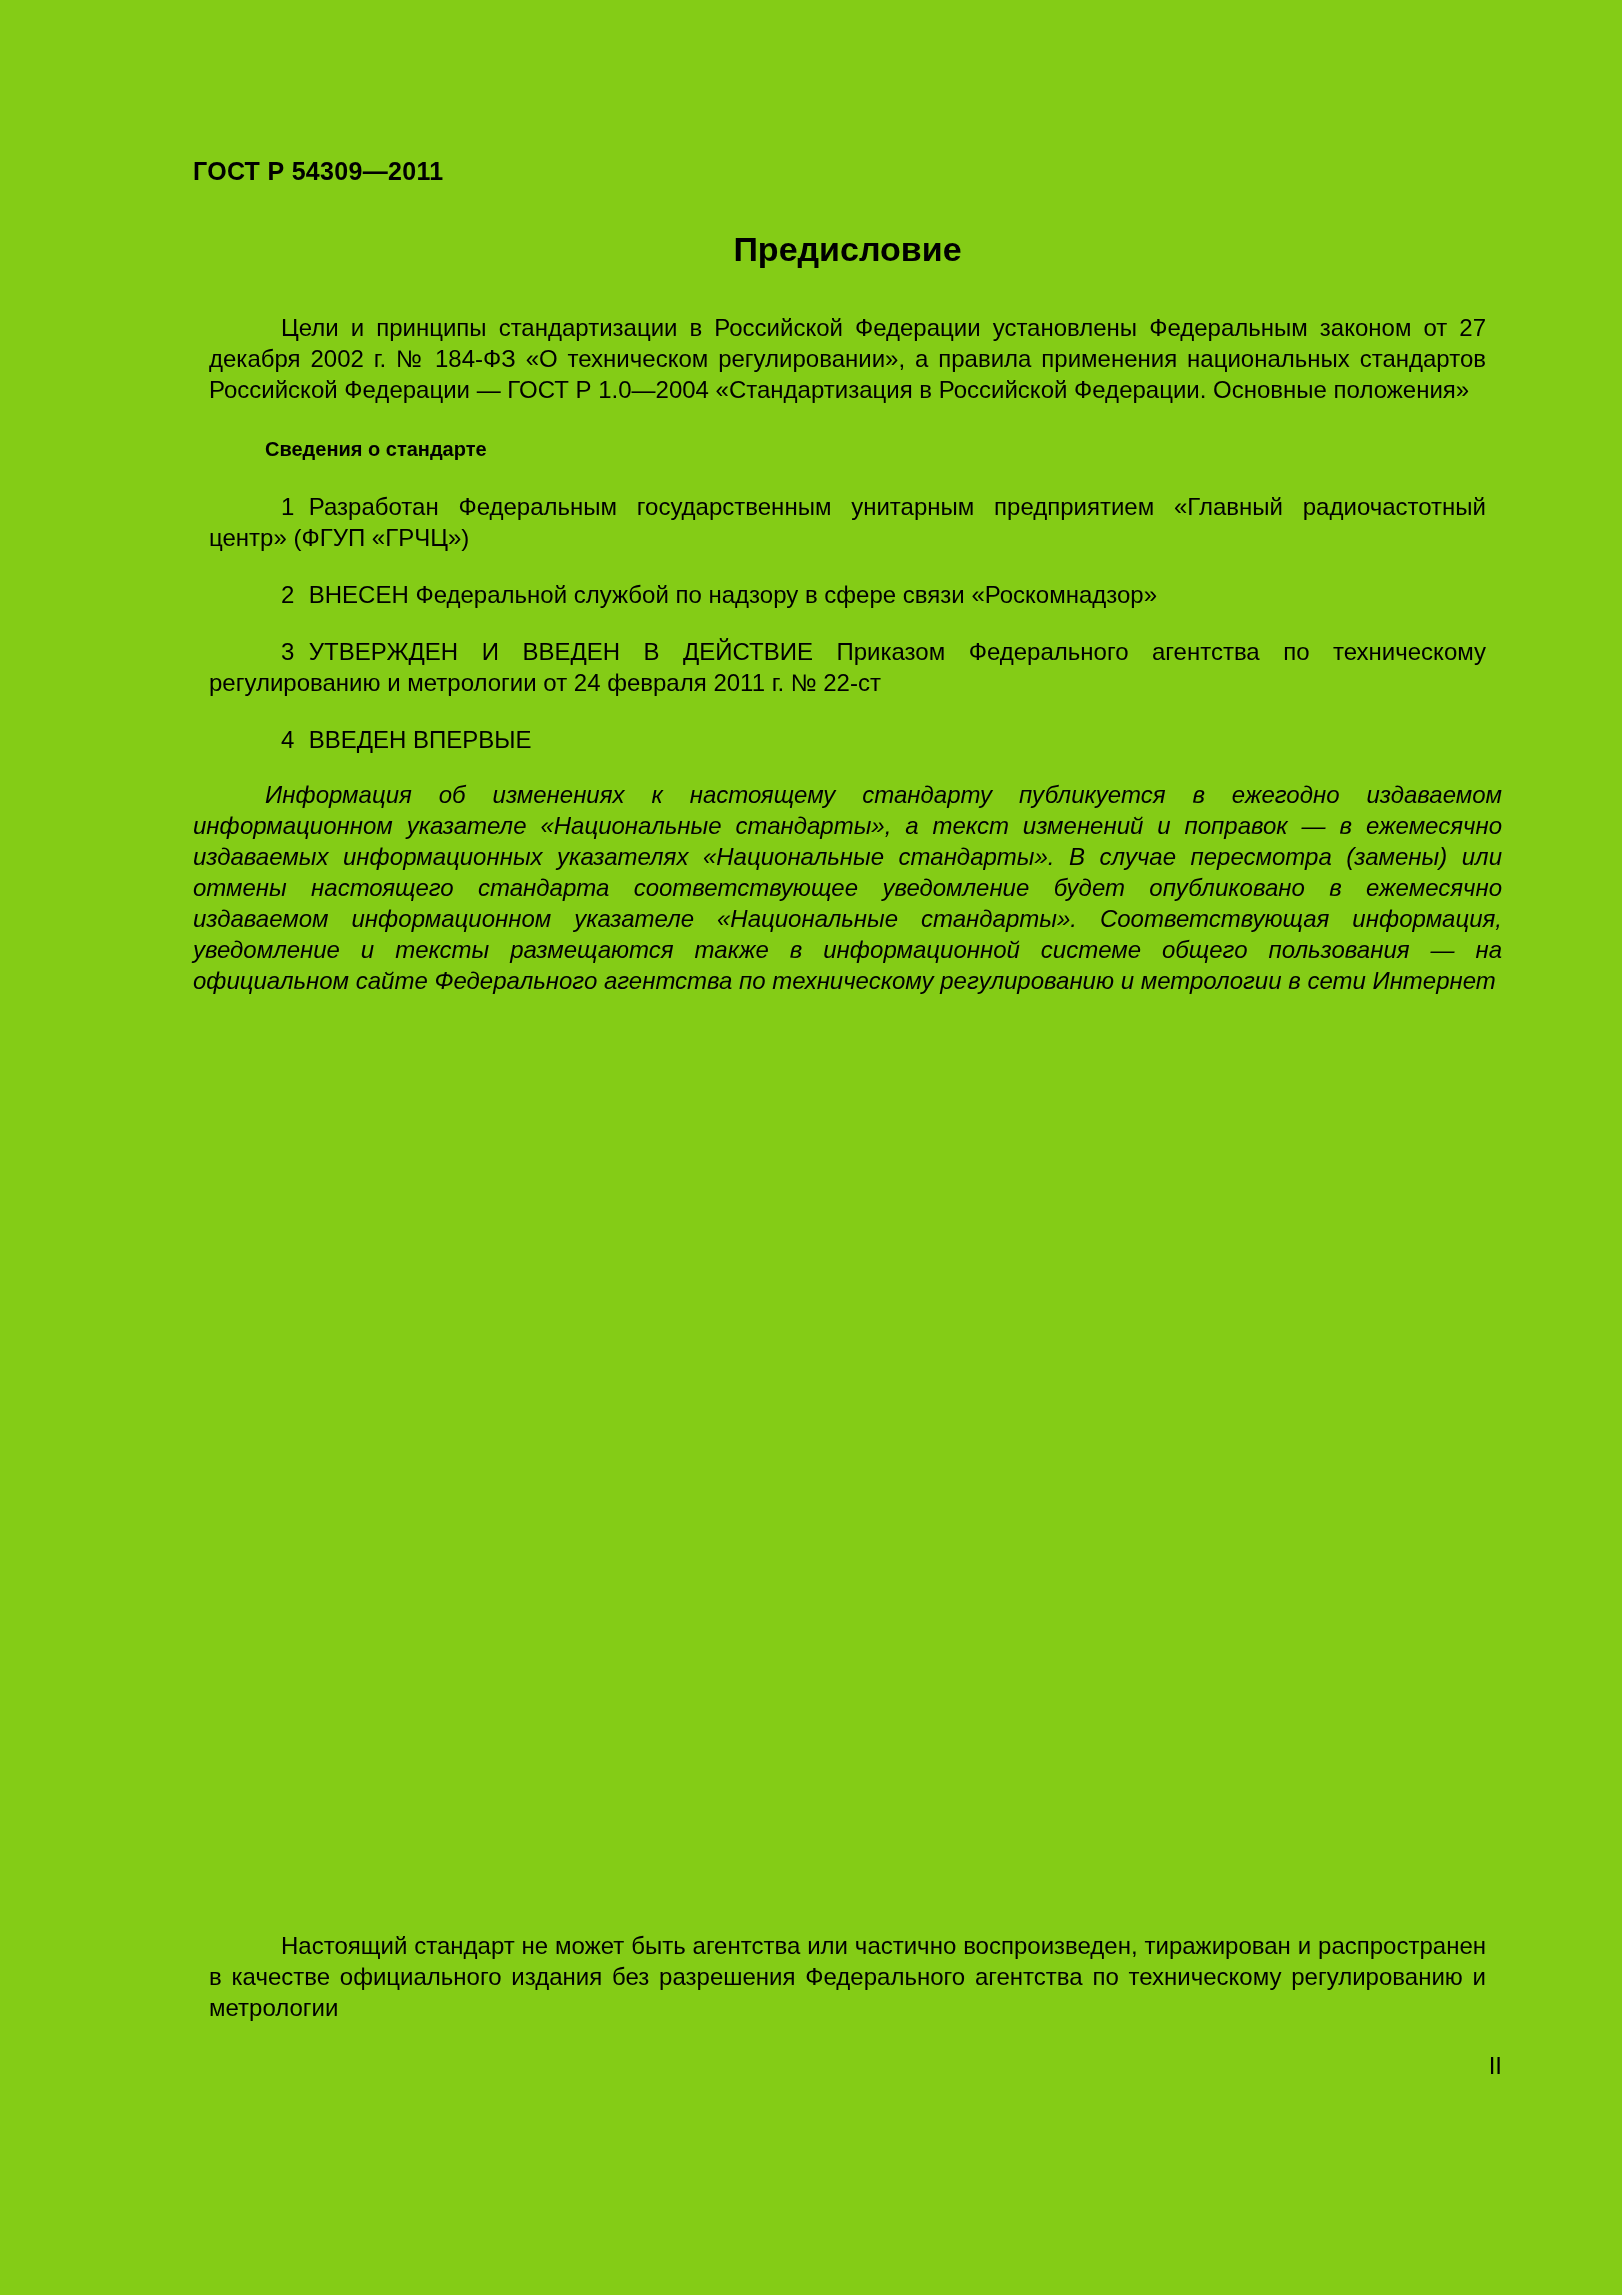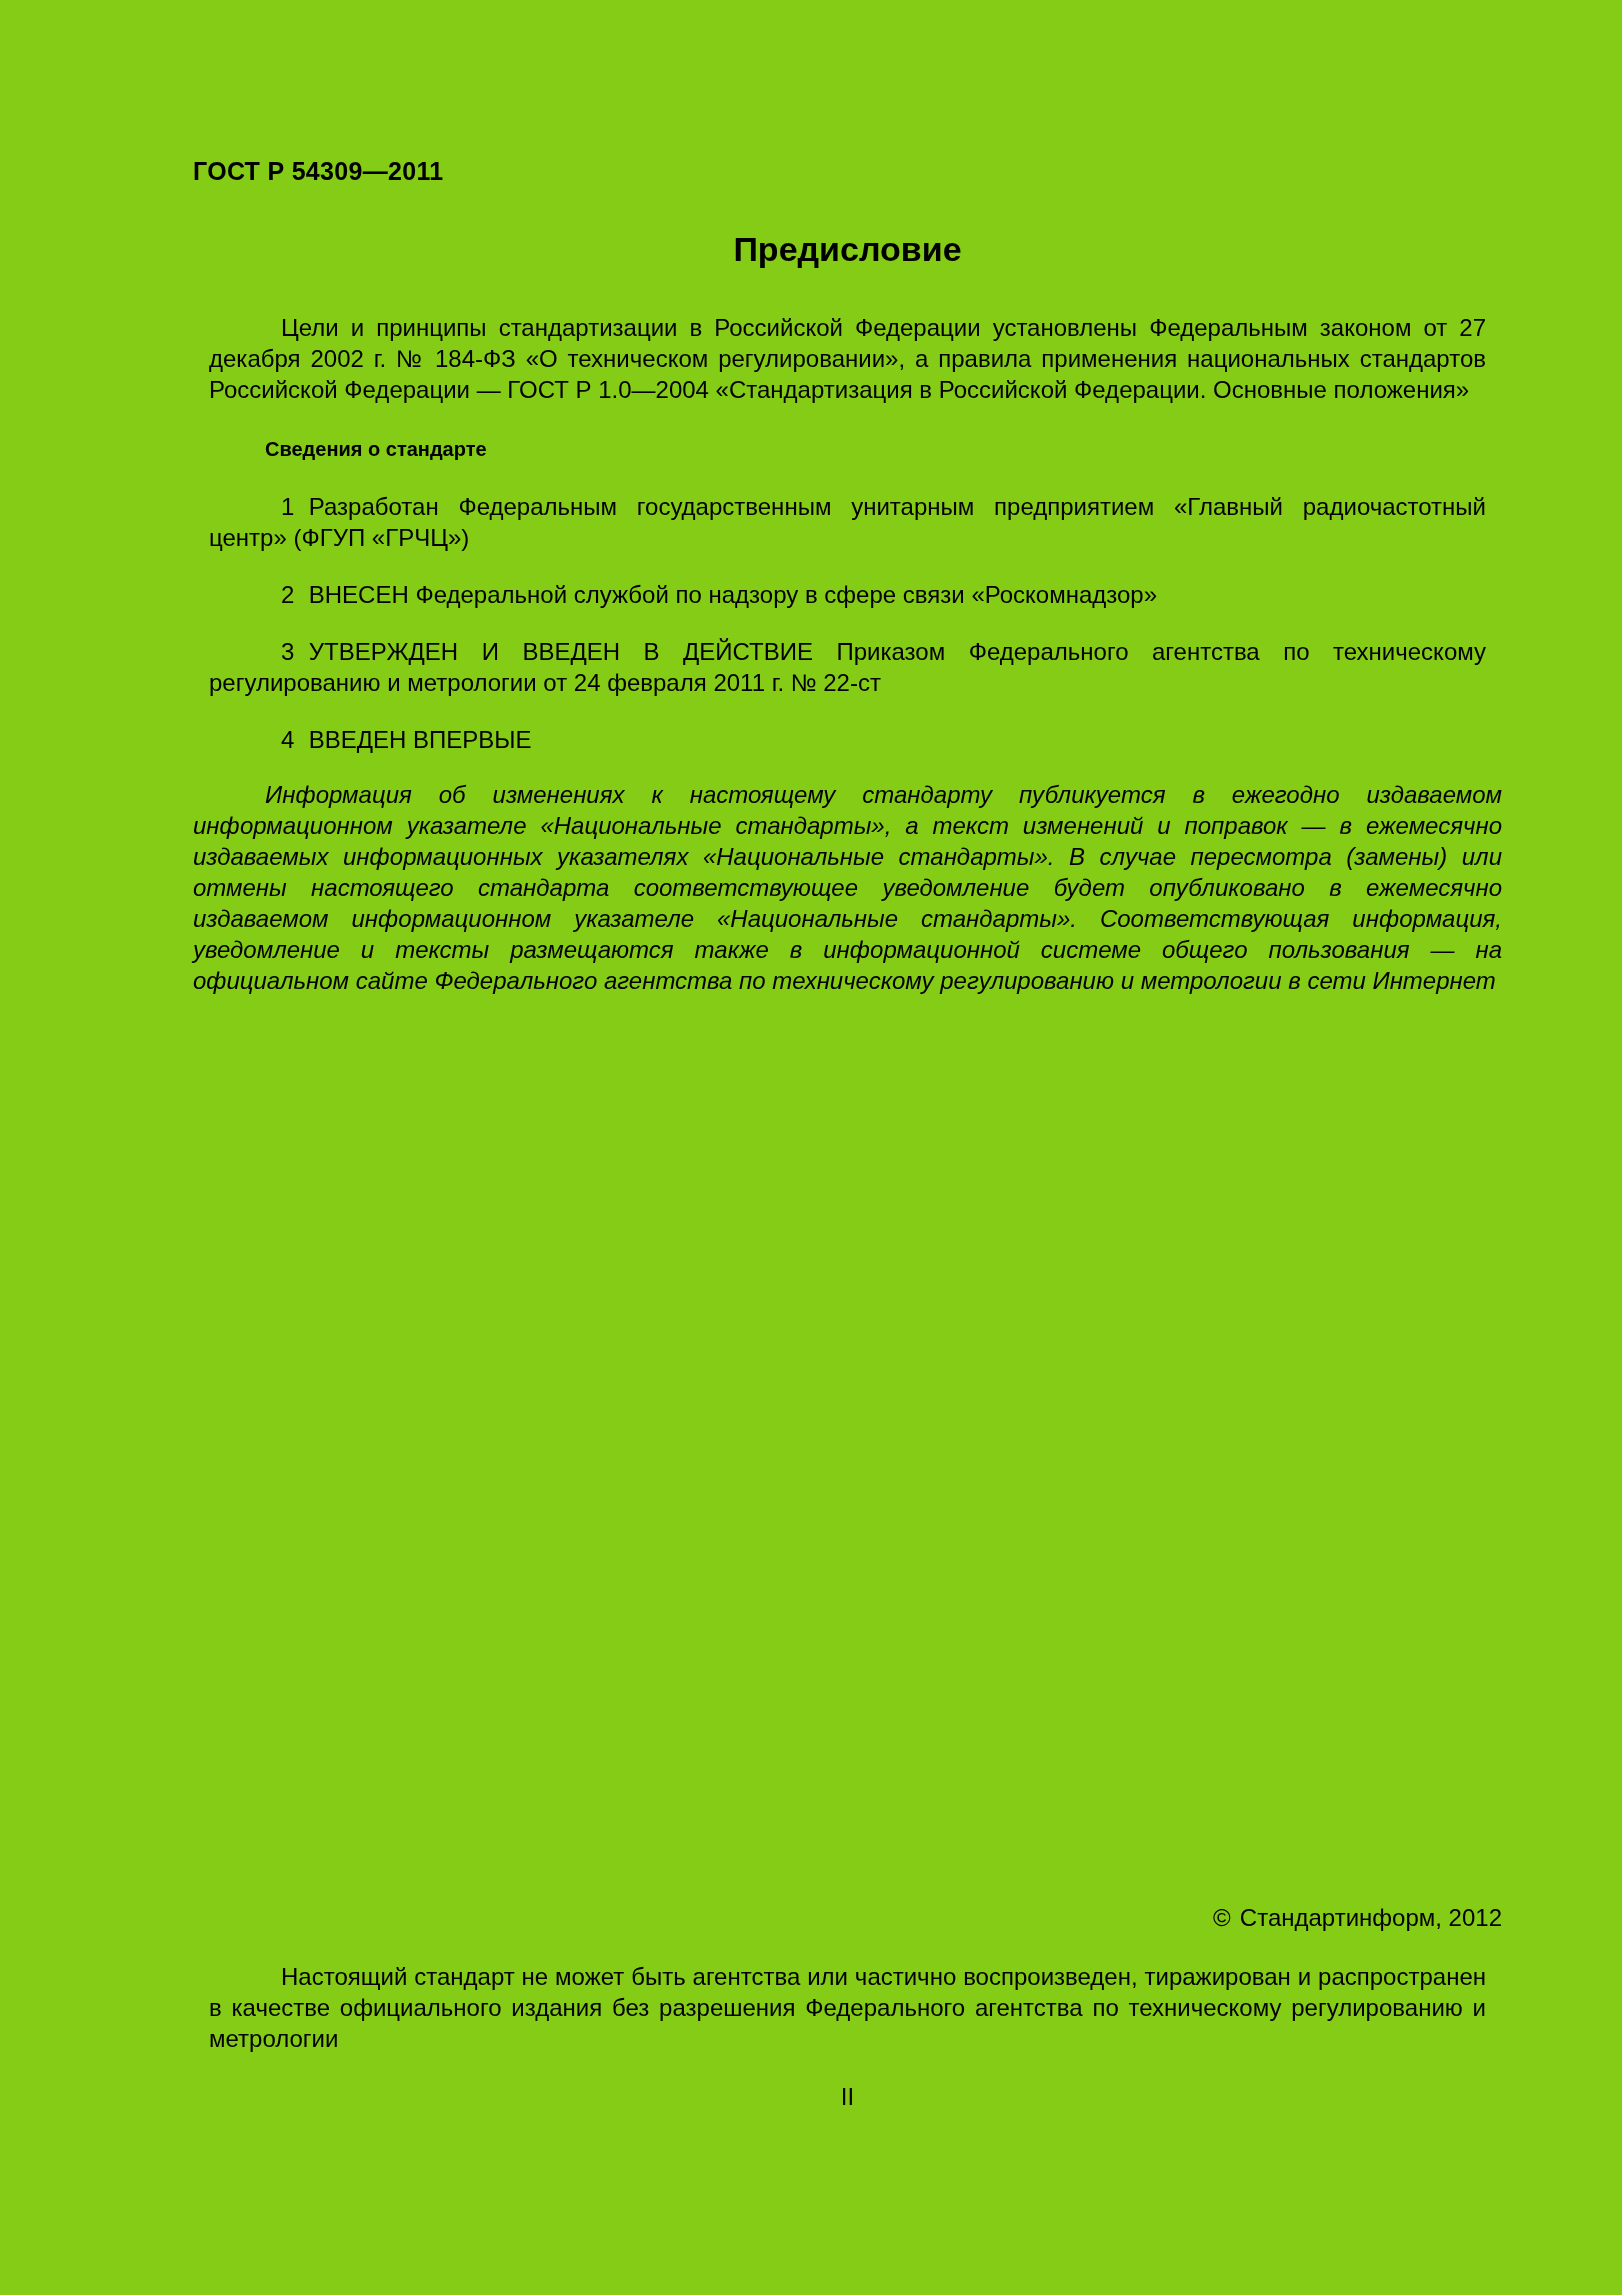--- a/index.html
+++ b/index.html
@@ -70,21 +70,21 @@
     text-align: right;
   }
   .copyright .c-sign {
     margin-right: 9.2px;
   }
   .repro {
     margin-top: 27.5px;
   }
   .page-num {
     margin-top: 27px;
-    text-align: center;
+    text-align: right;
   }
 </style>
 </head>
 <body>
 
 <div class="page">
 
   <div class="doc-code">ГОСТ Р 54309—2011</div>
 
   <h1 class="title">Предисловие</h1>
@@ -97,21 +97,20 @@
 
   <p class="body-p item"><span class="item-num">2</span><span class="item-text">ВНЕСЕН Федеральной службой по надзору в сфере связи «Роскомнадзор»</span></p>
 
   <p class="body-p item"><span class="item-num">3</span><span class="item-text">УТВЕРЖДЕН И ВВЕДЕН В ДЕЙСТВИЕ Приказом Федерального агентства по техническому регулированию и метрологии от 24 февраля 2011 г. № 22-ст</span></p>
 
   <p class="body-p item"><span class="item-num">4</span><span class="item-text">ВВЕДЕН ВПЕРВЫЕ</span></p>
 
   <p class="notice">Информация об изменениях к настоящему стандарту публикуется в ежегодно издаваемом информационном указателе «Национальные стандарты», а текст изменений и поправок — в ежемесячно издаваемых информационных указателях «Национальные стандарты». В случае пересмотра (замены) или отмены настоящего стандарта соответствующее уведомление будет опубликовано в ежемесячно издаваемом информационном указателе «Национальные стандарты». Соответствующая информация, уведомление и тексты размещаются также в информационной системе общего пользования — на официальном сайте Федерального агентства по техническому регулированию и метрологии в сети Интернет</p>
 
   <div class="footer">
-    <p class="copyright"><span class="c-sign">©</span><span>Стандартинформ, 2012</span></p>
 
     <p class="body-p repro">Настоящий стандарт не может быть агентства или частично воспроизведен, тиражирован и распространен в качестве официального издания без разрешения Федерального агентства по техническому регулированию и метрологии</p>
 
     <div class="page-num">II</div>
   </div>
 
 </div>
 
 
 </body></html>

